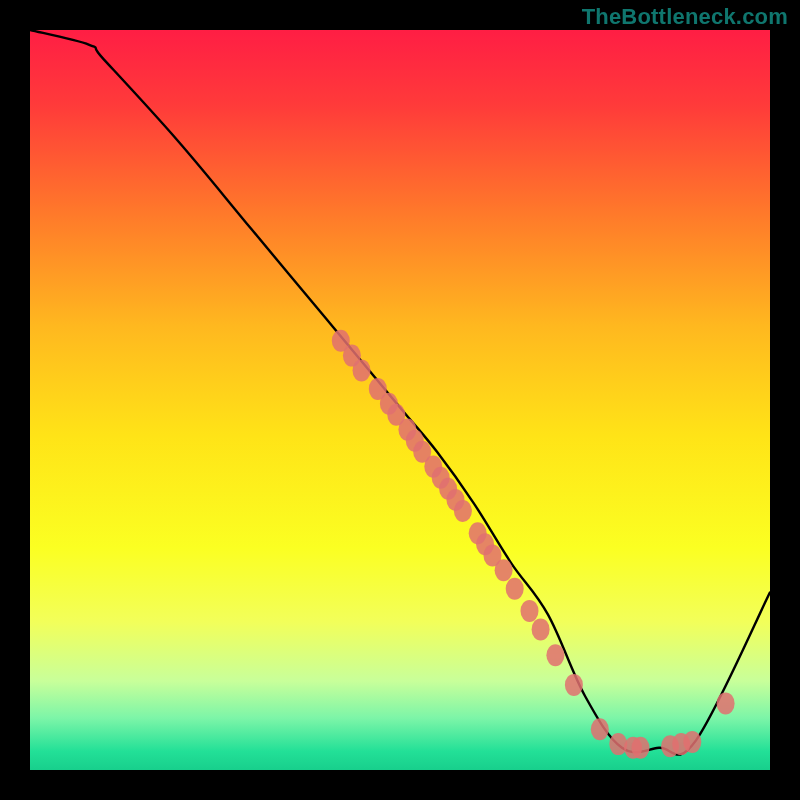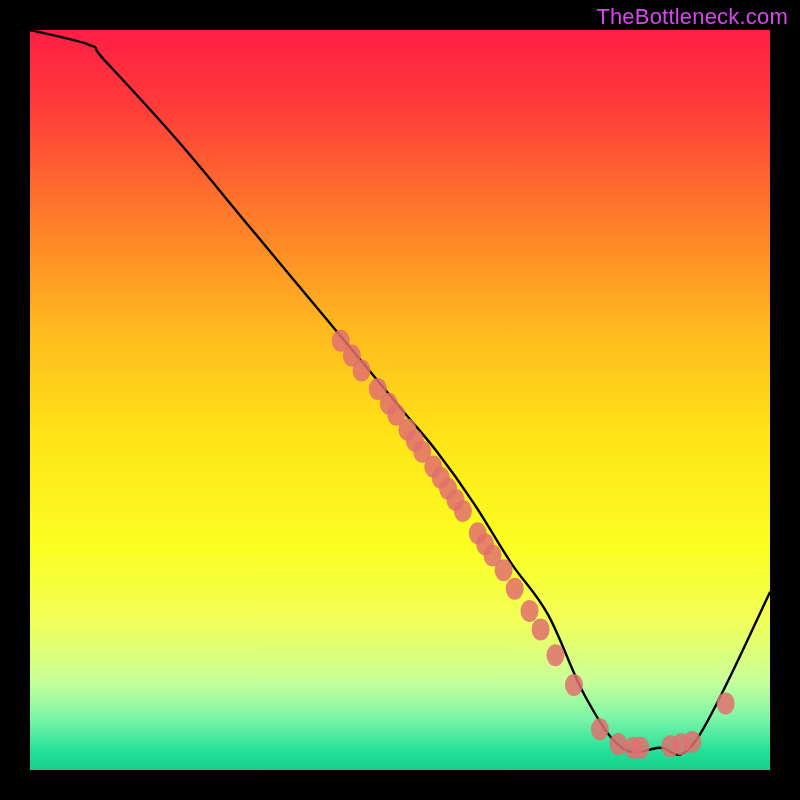--- a/index.html
+++ b/index.html
@@ -22,22 +22,22 @@
     top: 30px;
     width: 740px;
     height: 740px;
   }
   .watermark {
     position: absolute;
     top: 4px;
     right: 12px;
     font-family: Arial, Helvetica, sans-serif;
     font-size: 22px;
-    font-weight: 400;
-    color: #d946ef;
+    font-weight: 700;
+    color: #0f766e;
     letter-spacing: 0.2px;
   }
 </style>
 </head>
 <body>
 
 <div class="outer">
   <div class="watermark">TheBottleneck.com</div>
 
   <svg class="plot" viewBox="0 0 740 740" width="740" height="740" preserveAspectRatio="none">

